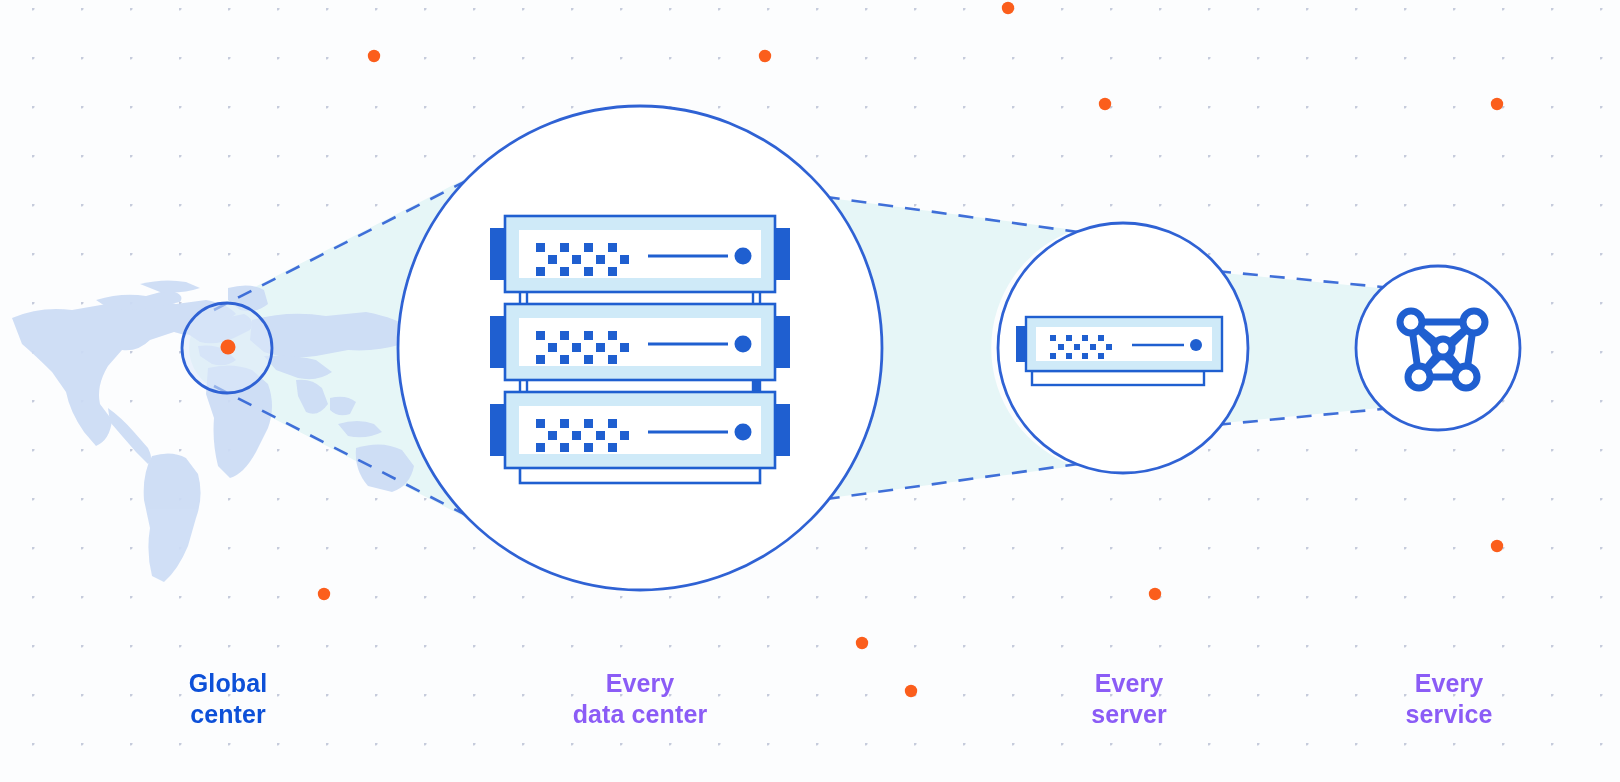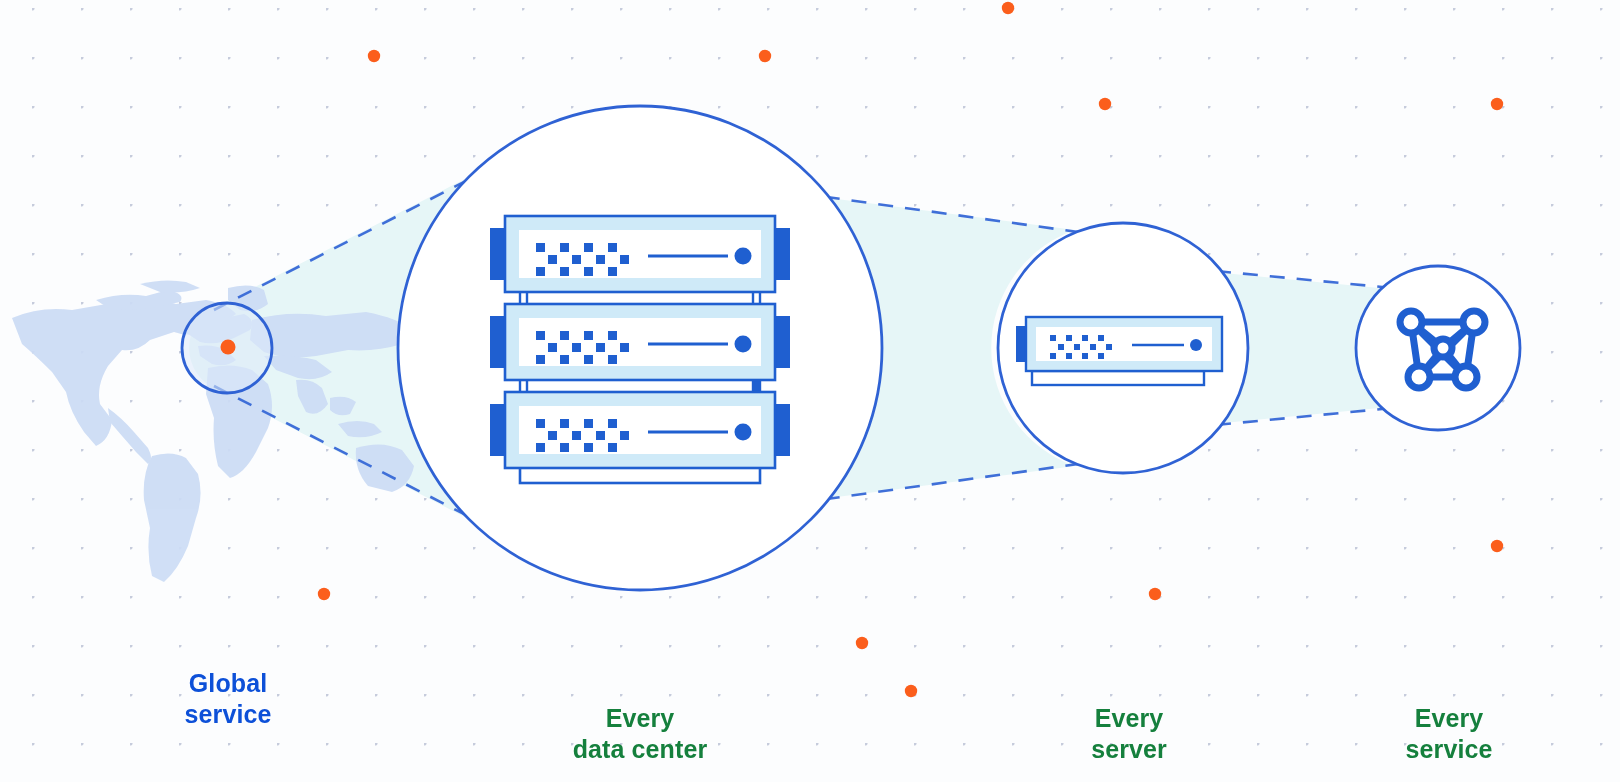--- a/index.html
+++ b/index.html
@@ -26,21 +26,21 @@
   }
   .label {
     position: absolute;
     text-align: center;
     font-size: 25px;
     font-weight: 700;
     line-height: 1.22;
     letter-spacing: 0.1px;
     white-space: pre-line;
   }
-  .label-dark { color: #15803d; margin-top: 35px; }
+  .label-dark { color: #8b5cf6; }
   .label-blue { color: #0d50d8; }
 </style>
 </head>
 <body>
 
 <div id="stage">
 
   <svg class="layer" viewBox="0 0 1620 782">
     <defs>
       <pattern id="dots" x="228" y="8" width="49" height="49" patternUnits="userSpaceOnUse">
@@ -258,21 +258,21 @@
         <circle cx="1411" cy="322" r="11"></circle>
         <circle cx="1474" cy="322" r="11"></circle>
         <circle cx="1419" cy="377" r="11"></circle>
         <circle cx="1466" cy="377" r="11"></circle>
         <circle cx="1443" cy="348" r="9"></circle>
       </g>
     </g>
   </svg>
 
   <div class="label label-blue" style="left:128px; top:668px; width:200px;">Global
-service</div>
+center</div>
 
   <div class="label label-dark" style="left:520px; top:668px; width:240px;">Every
 data center</div>
 
   <div class="label label-dark" style="left:1029px; top:668px; width:200px;">Every
 server</div>
 
   <div class="label label-dark" style="left:1349px; top:668px; width:200px;">Every
 service</div>
 

